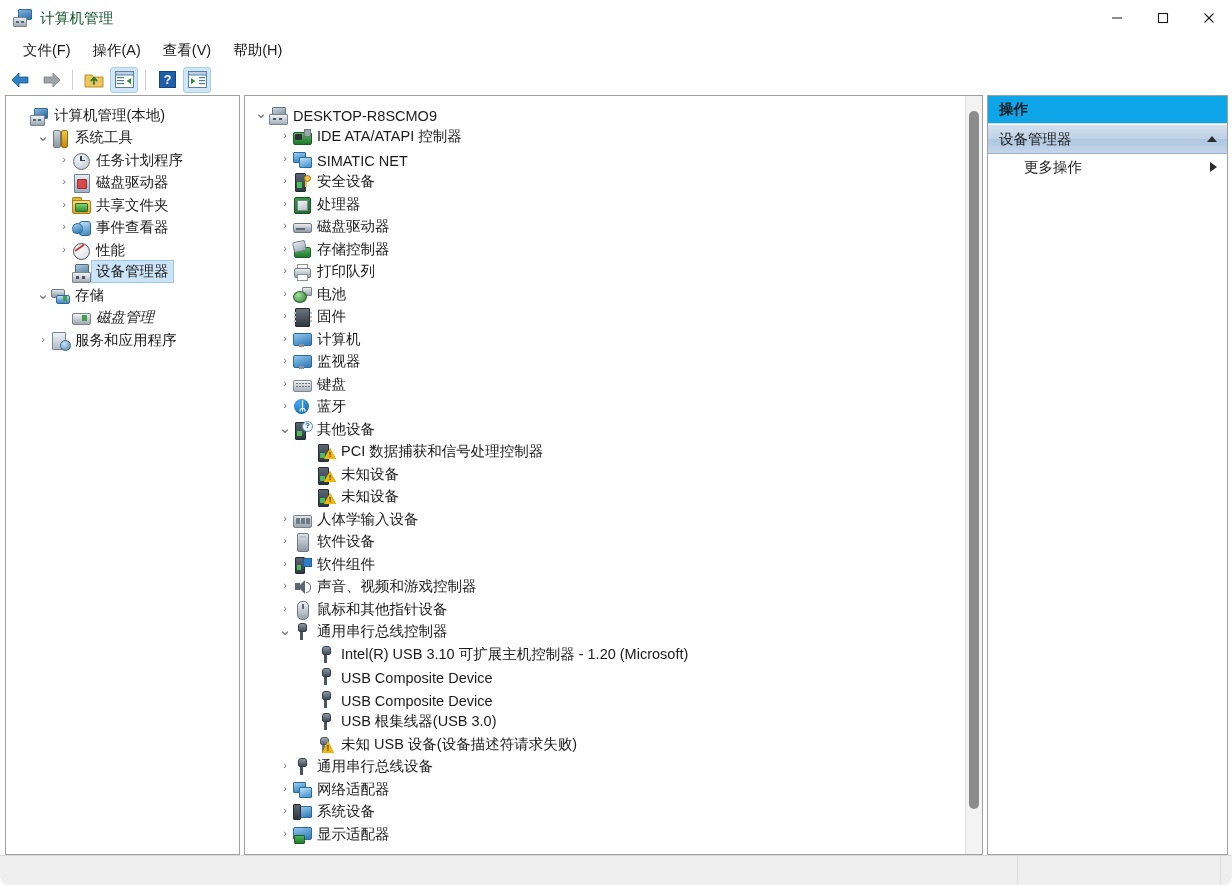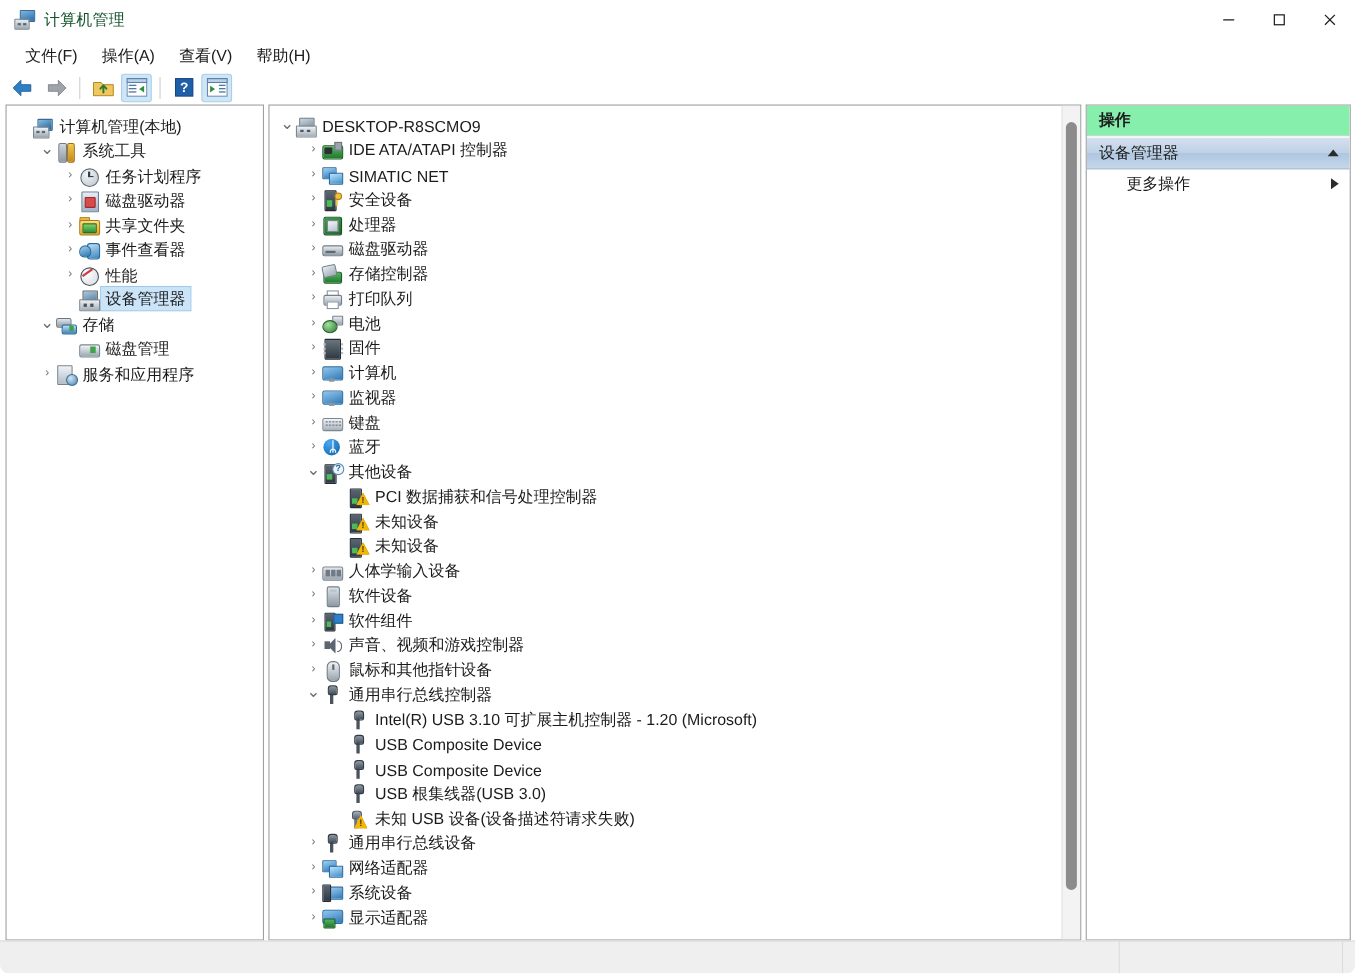--- a/index.html
+++ b/index.html
@@ -448,21 +448,21 @@
   
   #actions-header {
     height: 27px;
     min-height: 27px;
     display: flex;
     align-items: center;
     padding-left: 11px;
     font-weight: bold;
     font-size: 14.5px;
     color: #1b1b1b;
-    background: #86efac;
+    background: #0ea5e9;
     border-bottom: 1px solid #d6d6d6;
   }
   .actions-group-bar {
     height: 28px;
     min-height: 28px;
     display: flex;
     align-items: center;
     padding: 0 10px 0 11px;
     background: linear-gradient(180deg,#d4e0ef 0%, #bfd1e6 50%, #aec6e0 51%, #c6d6ea 100%);
     border-top: 1px solid #ffffff;
@@ -684,21 +684,21 @@
           </div>
           <div class="trow" style="padding-left: 29px;">
             <span class="expander" style="font-size: 15px; line-height: 10px;">⌄</span>
             <span class="ico i-storage">
               <span class="d1"></span>
               <span class="d2"></span>
               <span class="g"></span>
             </span>
             <span class="label">存储</span>
           </div>
-          <div class="trow" style="padding-left: 50px;">
+          <div class="trow" style="padding-left: 50px; font-style: italic;">
             <span class="expander none"></span>
             <span class="ico i-disk">
               <span class="d"></span>
               <span class="g"></span>
             </span>
             <span class="label">磁盘管理</span>
           </div>
           <div class="trow" style="padding-left: 29px;">
             <span class="expander">›</span>
             <span class="ico i-svc">

